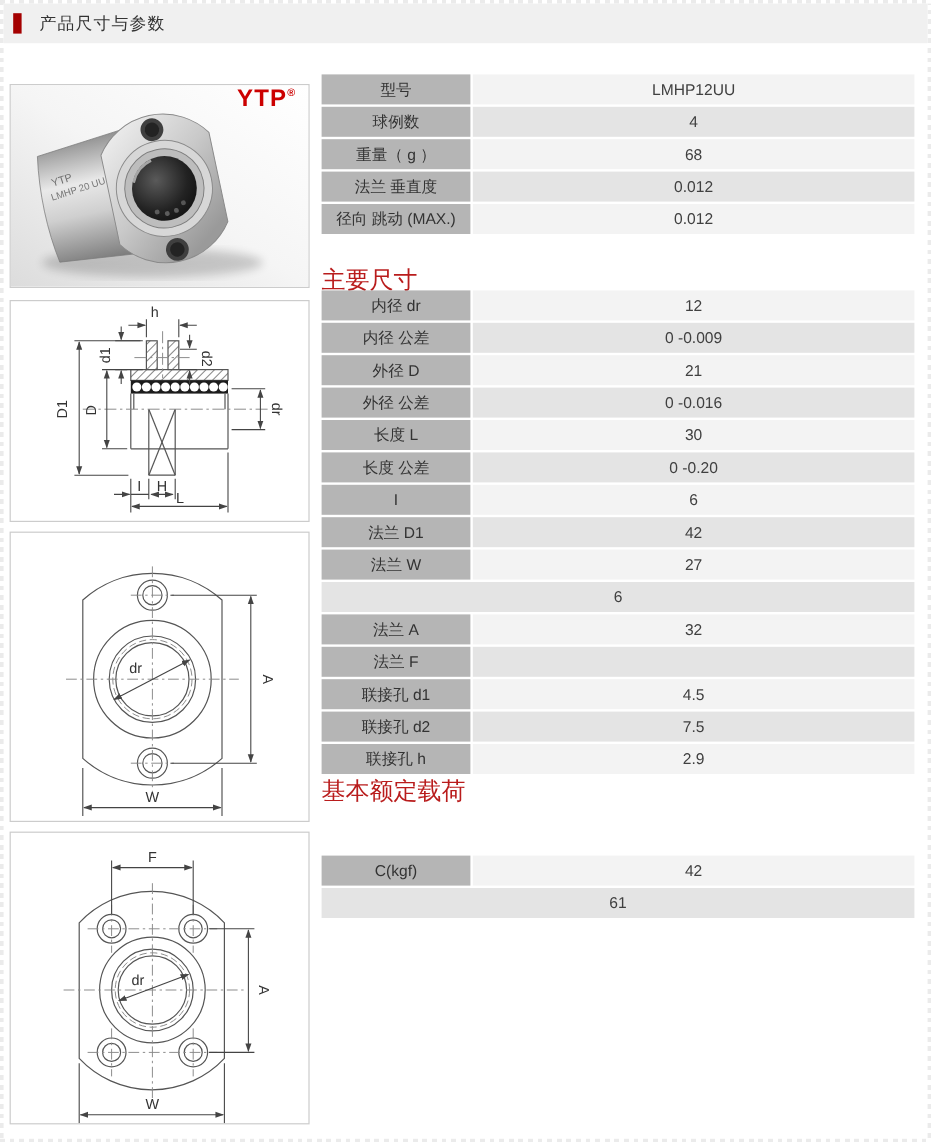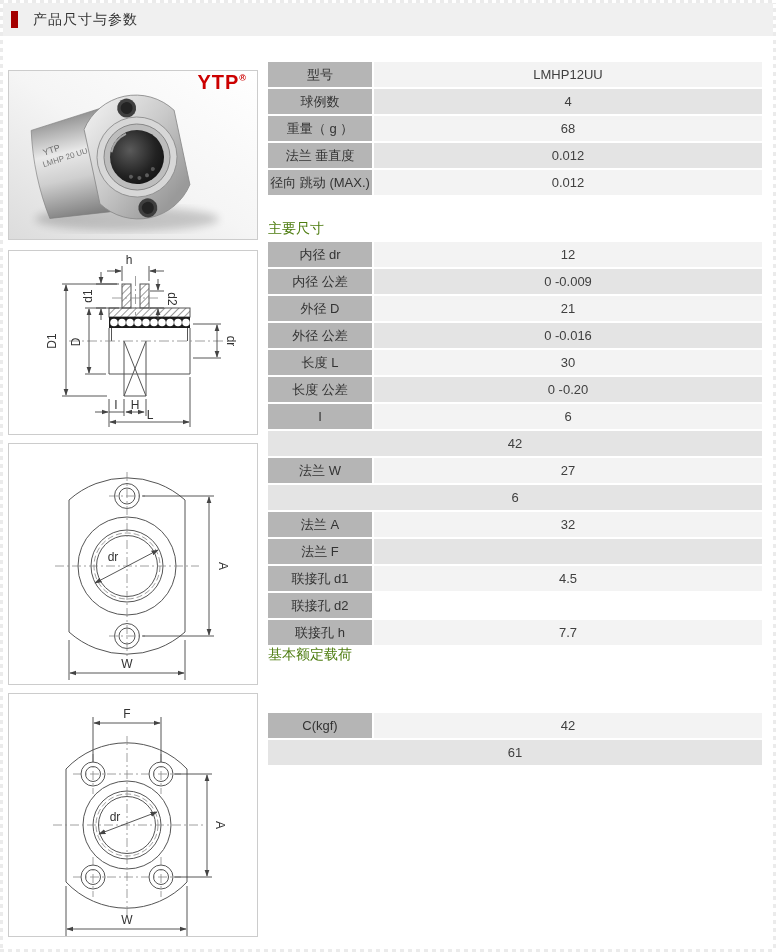--- a/index.html
+++ b/index.html
@@ -24,27 +24,27 @@
   .panel svg{display:block;}
 
   .ytp-logo{position:absolute;top:0;right:10px;color:var(--logo-red,#cc0000);
             font-weight:bold;font-size:20px;letter-spacing:1px;}
   .ytp-logo sup{font-size:9px;vertical-align:super;}
 
   .spec-table{position:absolute;left:268px;width:494px;}
   #table-basic{top:62px;}
   #table-main{top:242px;text-align:right;}
   #table-load{top:668px;margin-top:45px;}
-  .section-title{position:absolute;left:268px;font-size:14px;color:#4d7c0f;}
+  .section-title{position:absolute;left:268px;font-size:20px;color:#b91c1c;}
   #main-title{top:220px;}
   #load-title{top:646px;}
 
   .spec-row{display:flex;height:25px;margin-bottom:2px;font-size:13px;color:#404040;}
   .spec-row .cell{display:flex;align-items:center;justify-content:center;}
-  .spec-row .label{width:104px;margin-right:2px;background:var(--label-bg,#b5b5b5);color:#333;}
+  .spec-row .label{width:124px;margin-right:2px;background:var(--label-bg,#b5b5b5);color:#333;}
   .spec-row .value{flex:1;}
   .spec-row.odd  .value{background:var(--row-light,#f3f3f3);}
   .spec-row.even .value{background:var(--row-dark,#e4e4e4);}
 
   .draw-label{font-size:12px;fill:#333;}
 </style>
 </head>
 <body>
 
 <div class="page">
@@ -340,20 +340,21 @@
       </div>
       <div class="spec-row even">
         <div class="cell label">长度 公差</div>
         <div class="cell value">0 -0.20</div>
       </div>
       <div class="spec-row odd">
         <div class="cell label">I</div>
         <div class="cell value">6</div>
       </div>
       <div class="spec-row even">
+        <div class="cell label">法兰 D1</div>
         <div class="cell value">42</div>
       </div>
       <div class="spec-row odd">
         <div class="cell label">法兰 W</div>
         <div class="cell value">27</div>
       </div>
       <div class="spec-row even">
         <div class="cell value">6</div>
       </div>
       <div class="spec-row odd">
@@ -363,24 +364,25 @@
       <div class="spec-row even">
         <div class="cell label">法兰 F</div>
         <div class="cell value"></div>
       </div>
       <div class="spec-row odd">
         <div class="cell label">联接孔 d1</div>
         <div class="cell value">4.5</div>
       </div>
       <div class="spec-row even">
         <div class="cell label">联接孔 d2</div>
+        <div class="cell value">7.5</div>
       </div>
       <div class="spec-row odd">
         <div class="cell label">联接孔 h</div>
-        <div class="cell value">7.7</div>
+        <div class="cell value">2.9</div>
       </div>
     </div>
   <div class="section-title" id="load-title">基本额定载荷</div>
   <div class="spec-table" id="table-load">
       <div class="spec-row odd">
         <div class="cell label">C(kgf)</div>
         <div class="cell value">42</div>
       </div>
       <div class="spec-row even">
         <div class="cell value">61</div>

